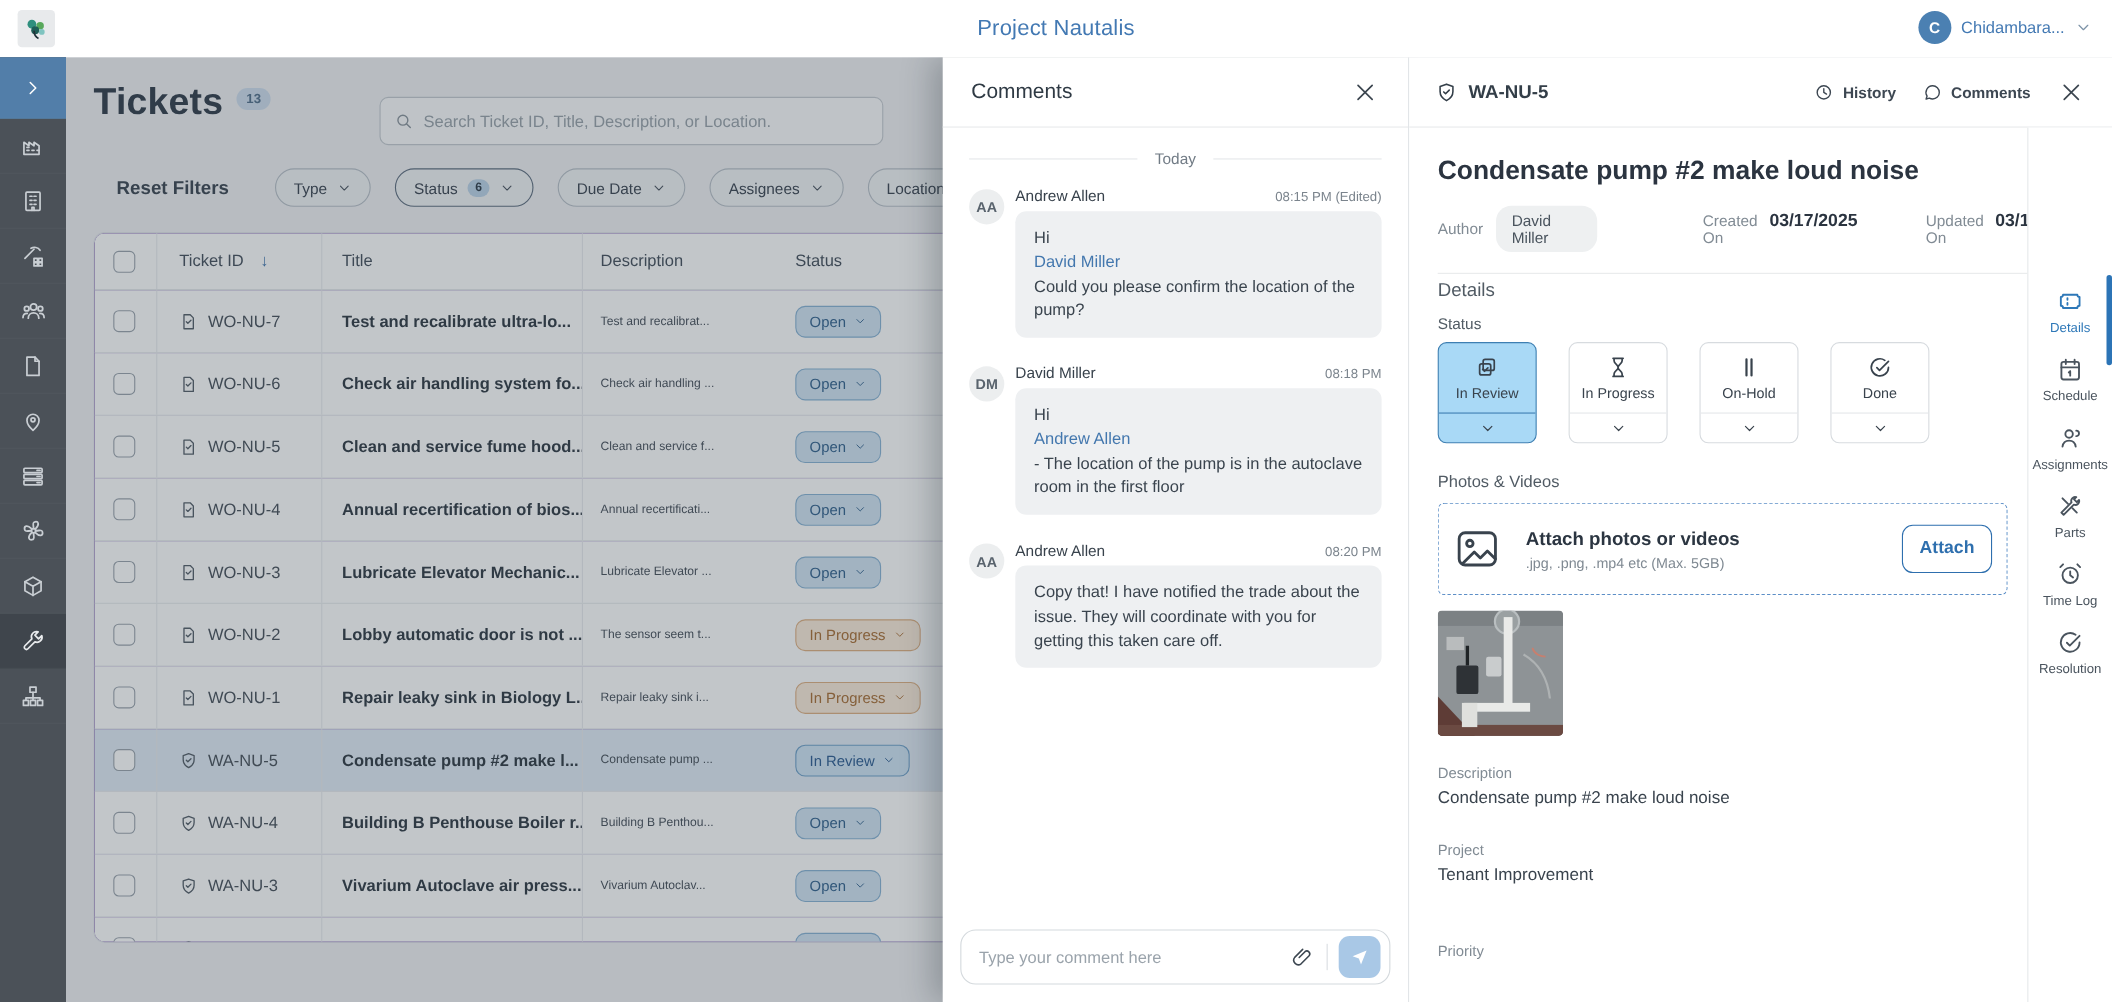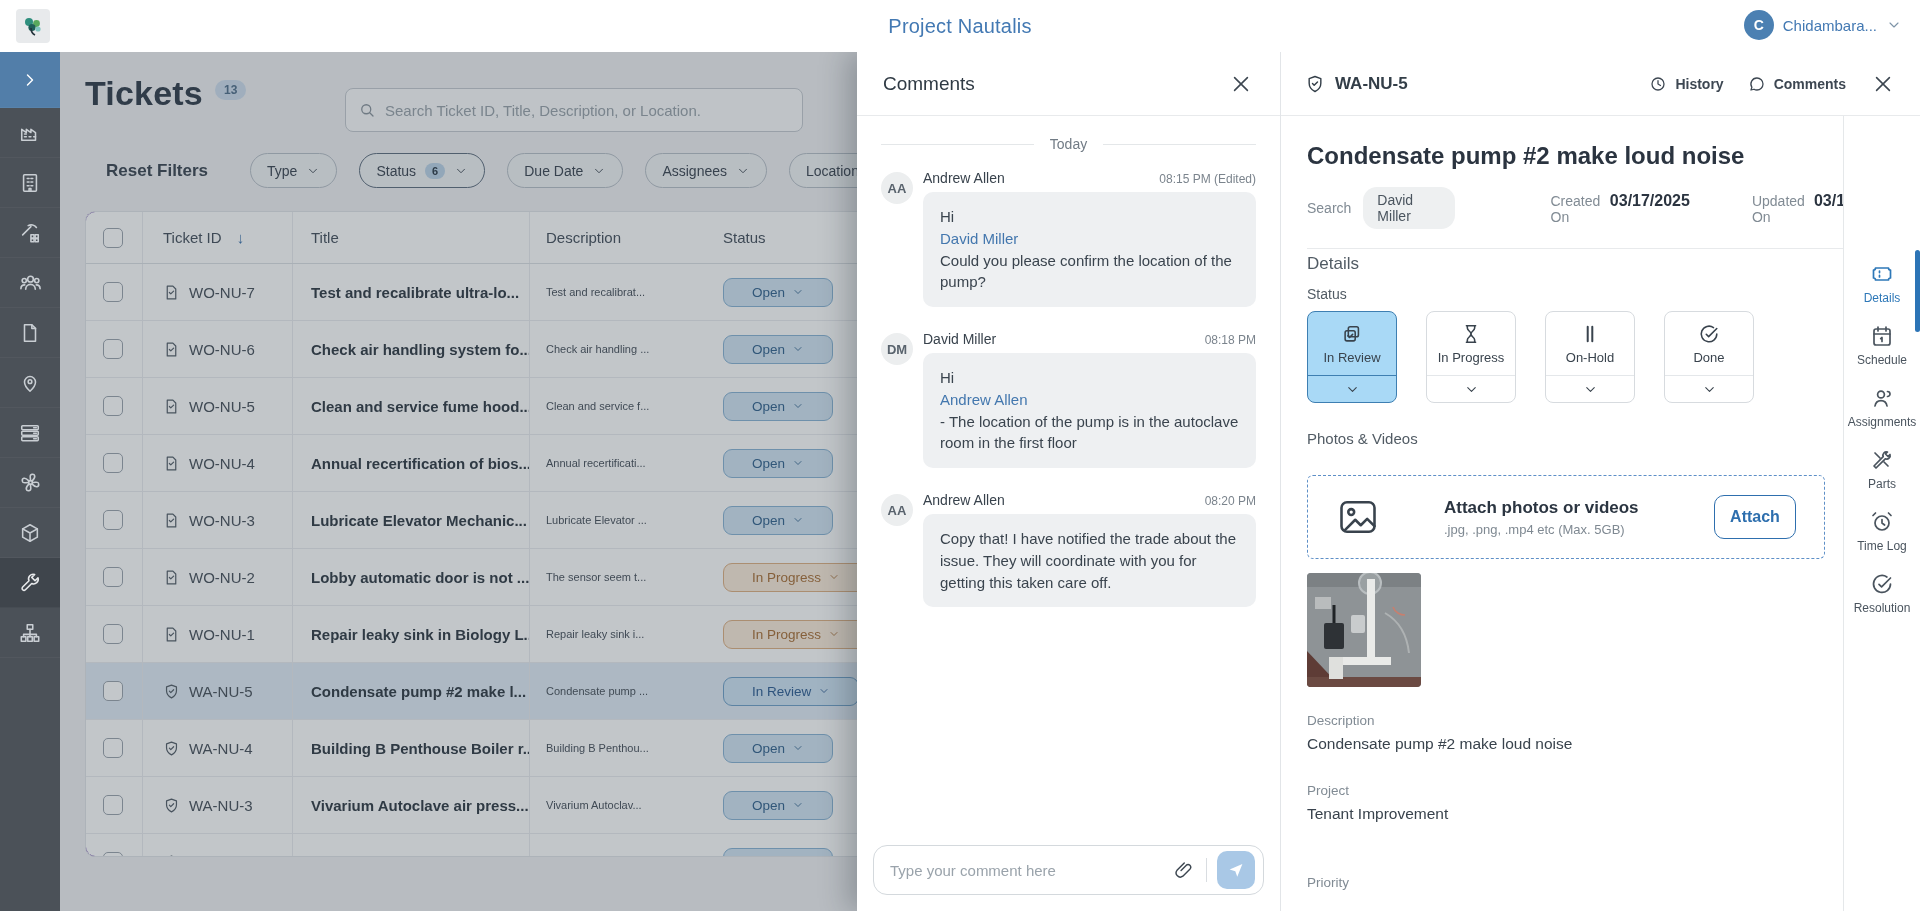--- a/index.html
+++ b/index.html
@@ -49,21 +49,21 @@
   .c-check { width:57px; align-self:stretch; display:flex; align-items:center; border-right:1px solid #e6eaed; }
   .checkbox { width:20px; height:20px; border:1.5px solid #9aa4ad; border-radius:5px; margin-left:17px; background:#fdfefe; cursor:pointer; }
   .c-id { width:150px; align-self:stretch; display:flex; align-items:center; gap:9px; padding-left:20px; border-right:1px solid #e6eaed; font-size:15px; color:#49535d; }
   .c-id .ticon { color:#55606a; flex:0 0 auto; }
   .c-title { width:237px; align-self:stretch; display:flex; align-items:center; padding-left:18px; border-right:1px solid #e6eaed; font-size:15px; font-weight:700; color:#323d47; white-space:nowrap; overflow:hidden; }
   .c-desc { width:193px; display:flex; align-items:center; padding-left:16px; font-size:11px; color:#49535d; white-space:nowrap; overflow:hidden; }
   .c-status { flex:1; display:flex; align-items:center; }
   .t-row.head .c-id, .t-row.head .c-title, .t-row.head .c-desc { font-size:15px; font-weight:500; color:#46525e; }
   .t-row.head .c-status { font-size:15px; font-weight:500; color:#46525e; }
   .sort-arrow { color:#4176ad; font-size:15px; margin-left:6px; }
-  .status-pill { display:flex; align-items:center; gap:7px; border-radius:9px; padding:6px 28px; font-size:13.5px; font-weight:500; cursor:pointer; }
+  .status-pill { display:flex; align-items:center; gap:7px; border-radius:9px; padding:6px 12px; font-size:13.5px; font-weight:500; cursor:pointer; }
   .st-open   { background:#cfe3f2; border:1px solid #88b3d4; color:#35648f; }
   .st-progress { background:#f7e9d9; border:1px solid #dcb084; color:#a8713a; }
   .st-review { background:#cde2f3; border:1px solid #6fa1c9; color:#2f5f93; }
 
   
   .comments-drawer { position:absolute; left:857px; top:52px; width:423px; bottom:0; background:#ffffff; z-index:10; box-shadow:-10px 0 26px rgba(20,30,40,0.25); }
   .cd-header { height:64px; display:flex; align-items:center; justify-content:space-between; padding:0 26px; border-bottom:1px solid #e8eaec; }
   .cd-title { font-size:19px; font-weight:500; color:#2f3a44; }
   .icon-btn { background:none; border:none; color:#3c4650; cursor:pointer; padding:2px; }
   .today-divider { display:flex; align-items:center; margin:20px 24px 4px; }
@@ -101,21 +101,21 @@
   .dd-body { position:absolute; top:181px; left:0; right:77px; bottom:0; padding:0 18px 0 26px; overflow:hidden; }
   .sec-h { font-size:17px; font-weight:500; color:#515b64; margin-top:21px; }
   .sec-sub { font-size:14px; color:#515b64; margin-top:12px; }
   .status-cards { display:flex; gap:29px; margin-top:9px; }
   .s-card { width:90px; border:1px solid #d7dbdf; border-radius:8px; background:#fff; cursor:pointer; overflow:hidden; }
   .s-card .s-top { height:63px; display:flex; flex-direction:column; align-items:center; justify-content:center; gap:5px; color:#39434d; }
   .s-card .s-label { font-size:13px; font-weight:500; color:#39434d; }
   .s-card .s-foot { height:27px; border-top:1px solid #e4e7ea; display:flex; align-items:center; justify-content:center; color:#39434d; }
   .s-card.selected { background:#a9d9f6; border-color:#3e7fb2; }
   .s-card.selected .s-foot { border-top-color:#3e7fb2; }
-  .attach-box { margin-top:28px; border:1.5px dashed #5d8fc7; border-radius:6px; height:84px; display:flex; align-items:center; padding:0 28px;gap:42px; }
+  .attach-box { margin-top:10px; border:1.5px dashed #5d8fc7; border-radius:6px; height:84px; display:flex; align-items:center; padding:0 13px; }
   .attach-ic { color:#39434d; }
   .attach-texts { margin-left:22px; flex:1; }
   .attach-title { font-size:17px; font-weight:700; color:#2b3541; }
   .attach-hint { font-size:13px; color:#7f8992; margin-top:4px; }
   .attach-btn { width:82px; height:44px; background:#fff; border:1.5px solid #2e6fae; color:#2e6fae; border-radius:10px; font-size:16px; font-weight:700; cursor:pointer; font-family:inherit; }
   .thumb { margin-top:14px; width:114px; height:114px; border-radius:4px; overflow:hidden; cursor:pointer; }
   .field-label { font-size:13.5px; color:#818b94; }
   .field-val { font-size:15.5px; color:#39434d; margin-top:7px; }
   .mt26 { margin-top:26px; } .mt30 { margin-top:30px; } .mt52 { margin-top:52px; }
 
@@ -637,21 +637,21 @@
         <svg class="ic" width="22" height="22" viewBox="0 0 24 24">
             <path d="M5 5l14 14M19 5L5 19"></path>
           </svg>
       </button>
     </div>
   </div>
 
   <div class="dd-titleblock">
     <div class="dd-title">Condensate pump #2 make loud noise</div>
     <div class="dd-meta">
-      <span class="meta-label">Search</span>
+      <span class="meta-label">Author</span>
       <span class="author-chip">David Miller</span>
       <span class="meta-grp" style="margin-left:96px;">
         <span class="meta-label">Created On</span>
         <span class="meta-val">03/17/2025</span>
       </span>
       <span class="meta-grp" style="margin-left:62px;">
         <span class="meta-label">Updated On</span>
         <span class="meta-val">03/17/2025</span>
       </span>
     </div>

